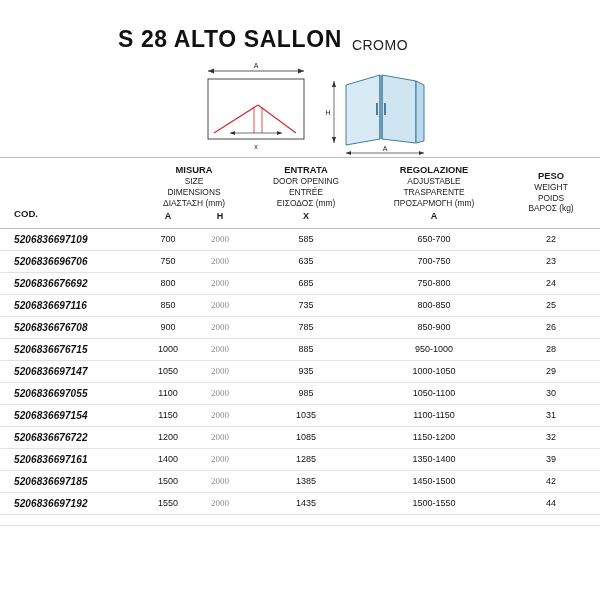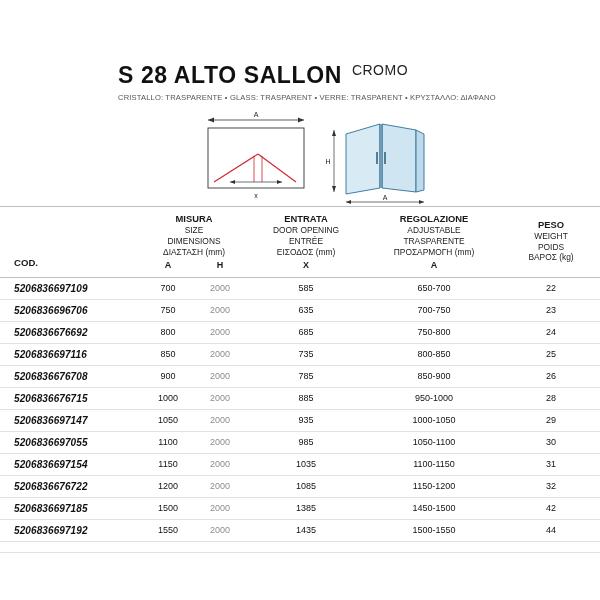--- a/index.html
+++ b/index.html
@@ -7,23 +7,22 @@
     width:600px;height:600px;
     background:#ffffff;
     font-family:"Liberation Sans", sans-serif;
     color:#1a1a1a;
     overflow:hidden;
   }
   .page{position:relative;width:600px;height:600px;}
 
   
   .title-row{
-    display:flex;align-items:flex-start;gap:10px;
-    padding:14px 0 0 118px;
-    margin-top:48px;
+    display:flex;align-items:flex-end;gap:10px;
+    padding:26px 0 0 118px;
   }
   .title-main{
     font-size:23px;font-weight:bold;letter-spacing:.6px;
     color:#111;
   }
   .title-sub{
     font-size:14px;font-weight:normal;letter-spacing:.5px;color:#222;
   }
   .subtitle{
     padding:4px 0 0 118px;
@@ -61,21 +60,21 @@
   }
   tbody td{
     border-bottom:1px solid #e2e2e2;
     height:19px;text-align:center;font-size:9px;color:#111;
   }
   tbody tr:first-child td{border-top:none;}
   td.cod{
     text-align:left;padding-left:14px;font-weight:bold;font-style:italic;
     font-size:10px;letter-spacing:.1px;
   }
-  td.gray{color:#8d8d8d;}
+  td.gray{color:#8d8d8d;font-family:Liberation Serif, serif;}
   .col-cod{width:142px;}
   .col-a{width:52px;}
   .col-h{width:52px;}
   .col-x{width:120px;}
   .col-reg{width:136px;}
   .col-peso{width:98px;}
 
   
   .icons{
     position:relative;margin-top:10px;height:60px;
@@ -87,21 +86,20 @@
 </style>
 </head>
 <body>
 
 <div class="page">
 
   <div class="title-row">
     <span class="title-main">S 28 ALTO SALLON</span>
     <span class="title-sub">CROMO</span>
   </div>
-  <div class="subtitle">CRISTALLO: TRASPARENTE • GLASS: TRASPARENT • VERRE: TRASPARENT • ΚΡΥΣΤΑΛΛΟ: ΔΙΑΦΑΝΟ</div>
 
   <div class="drawings">
 
     <div class="dwg-left">
       <svg width="120" height="96" viewBox="0 0 120 96">
 
         <line x1="12" y1="10" x2="108" y2="10" stroke="#333" stroke-width="0.8"></line>
         <polygon points="12,10 18,7.5 18,12.5" fill="#333"></polygon>
         <polygon points="108,10 102,7.5 102,12.5" fill="#333"></polygon>
         <text x="60" y="7" font-size="7" fill="#222" text-anchor="middle" font-family="Liberation Sans, sans-serif">A</text>
@@ -273,20 +271,28 @@
         </tr>
         <tr>
           <td class="cod">5206836676722</td>
           <td>1200</td>
           <td class="gray">2000</td>
           <td>1085</td>
           <td>1150-1200</td>
           <td>32</td>
         </tr>
         <tr>
+          <td class="cod">5206836697161</td>
+          <td>1400</td>
+          <td class="gray">2000</td>
+          <td>1285</td>
+          <td>1350-1400</td>
+          <td>39</td>
+        </tr>
+        <tr>
           <td class="cod">5206836697185</td>
           <td>1500</td>
           <td class="gray">2000</td>
           <td>1385</td>
           <td>1450-1500</td>
           <td>42</td>
         </tr>
         <tr>
           <td class="cod">5206836697192</td>
           <td>1550</td>

